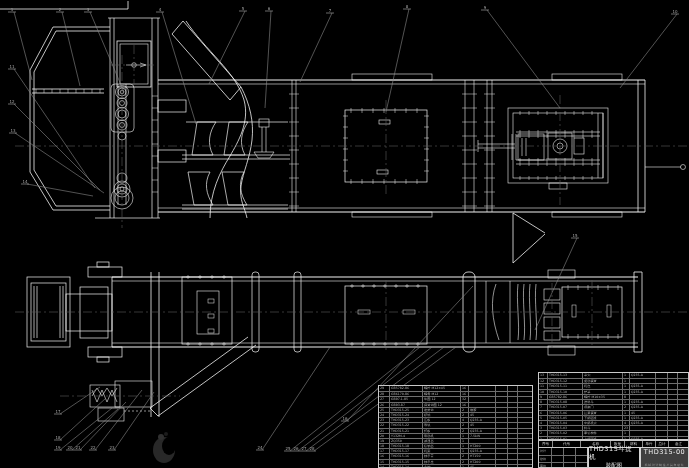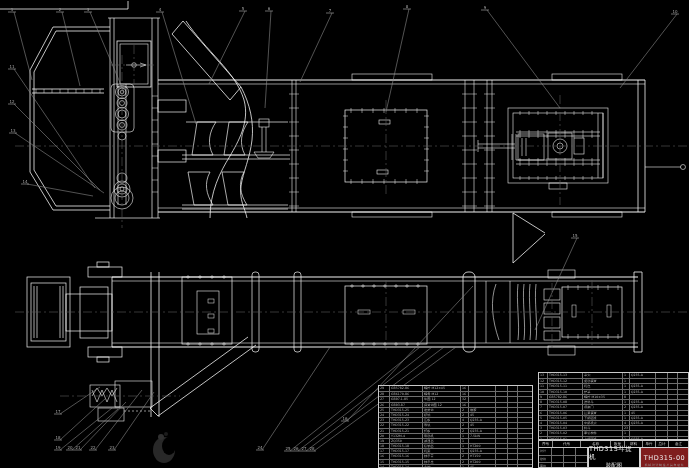--- a/index.html
+++ b/index.html
@@ -20,22 +20,22 @@
   #sig-grid{position:absolute;box-sizing:border-box;border:1px solid #c9c9c9;background:#000;}
   .sig-row{display:flex;box-sizing:border-box;border-top:1px solid rgba(200,200,200,.55);height:7px;}
   .sig-row:first-child{border-top:none;}
   .sig-cell{box-sizing:border-box;border-right:1px solid rgba(200,200,200,.55);font-size:3px;
             color:#b0b0b0;overflow:hidden;padding-left:1px;line-height:2.2;}
   .sig-cell:last-child{border-right:none;}
   #title-cell{position:absolute;box-sizing:border-box;border:1px solid #d5d5d5;background:#000;
               display:flex;flex-direction:column;align-items:center;justify-content:center;}
   #title-product{font-size:6.5px;color:#efefef;letter-spacing:.5px;line-height:1.2;}
   #title-sheet{font-size:5.5px;color:#e2e2e2;line-height:1.2;}
-  #num-cell{position:absolute;box-sizing:border-box;border:1px solid #d5d5d5;background:#7f1d1d;
-            display:flex;flex-direction:column;align-items:center;justify-content:flex-end;}
+  #num-cell{position:absolute;box-sizing:border-box;border:1px solid #d5d5d5;background:#404040;
+            display:flex;flex-direction:column;align-items:center;justify-content:space-between;}
   #drawing-no{font-size:6.5px;color:#efefef;letter-spacing:.5px;line-height:1.3;}
   #org-caption{font-size:3px;color:#9a9a9a;letter-spacing:.6px;line-height:1.4;}
 </style>
 </head>
 <body>
 
 <div id="stage">
 <svg id="drawing" width="689" height="468" viewBox="0 0 689 468">
   <g stroke="#f2f2f2" stroke-width="0.8" fill="none">
 

